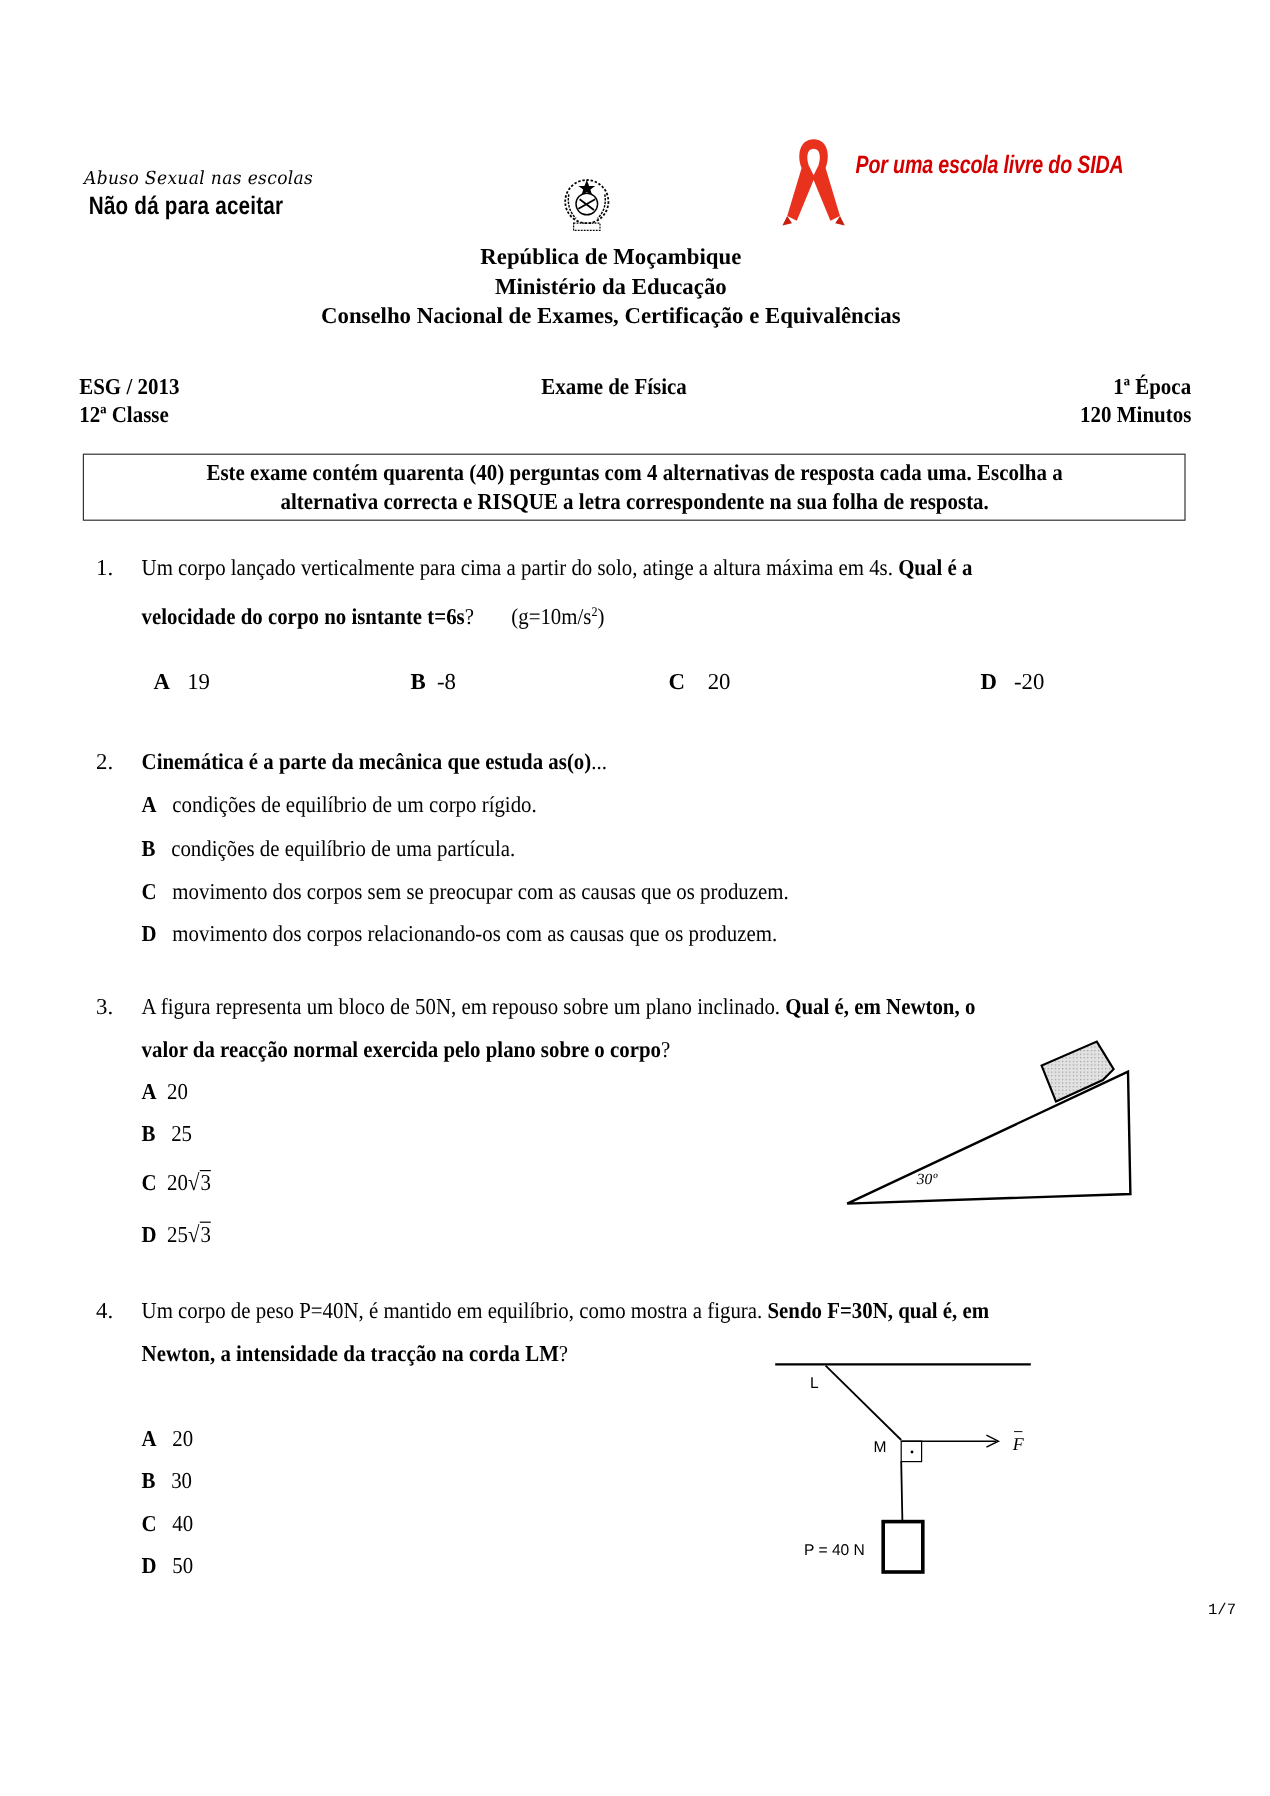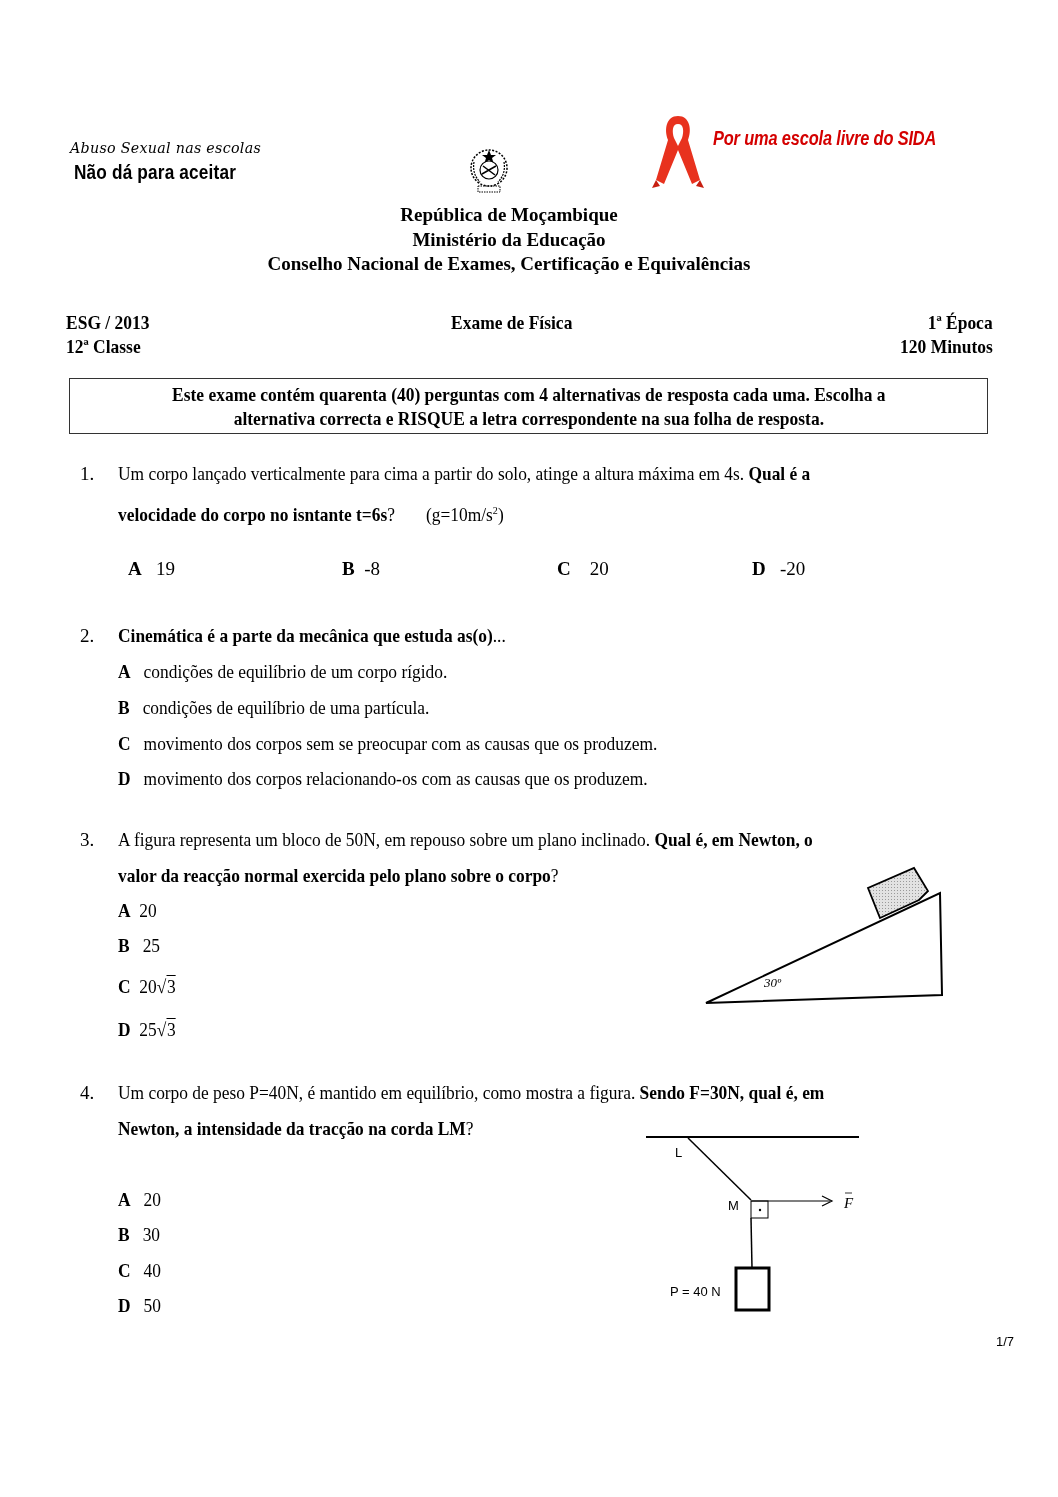--- a/index.html
+++ b/index.html
@@ -39,21 +39,21 @@
   .qtext { left: 118px; font-size: 19px; line-height: 24px; white-space: nowrap; transform: scaleX(0.915); transform-origin: left; }
   .qtext b { font-weight: bold; }
   .opt { font-size: 19px; line-height: 24px; white-space: nowrap; }
   .opt .letter { font-weight: bold; display: inline-block; }
   sup { font-size: 11px; vertical-align: 7px; }
 
   .sqrt { display: inline-block; position: relative; }
   .sqrt .rad { font-size: 19px; }
   .sqrt .under { border-top: 1.2px solid #000; padding-left: 1px; }
 
-  .page-num { right: 44px; top: 1334px; font-family: Liberation Sans, sans-serif; font-size: 13px; }
+  .page-num { right: 28px; top: 1334px; font-family: Liberation Mono, monospace; font-size: 13px; }
 
   .diagram { }
 </style>
 </head>
 <body>
 
 <div class="abs banner-left-script">Abuso Sexual nas escolas</div>
 <div class="abs banner-left-slogan">Não dá para aceitar</div>
 
 <svg class="abs emblem" viewBox="0 0 42 52">
@@ -90,21 +90,21 @@
   <div class="abs qnum" style="top:462px">1.</div>
   <div class="abs qtext" style="top:462px">
     <span>Um corpo lançado verticalmente para cima a partir do solo, atinge a altura máxima em 4s. </span><b>Qual é a</b>
   </div>
   <div class="abs qtext" style="top:498px">
     <b>velocidade do corpo no isntante t=6s</b><span>?</span><span style="display:inline-block;width:34px"></span><span>(g=10m/s</span><sup>2</sup><span>)</span>
   </div>
   <div class="abs opt" style="left:128px;top:557px"><span class="letter">A</span>&nbsp;&nbsp; <span>19</span></div>
   <div class="abs opt" style="left:342px;top:557px"><span class="letter">B</span>&nbsp; <span>-8</span></div>
   <div class="abs opt" style="left:557px;top:557px"><span class="letter">C</span>&nbsp;&nbsp;&nbsp; <span>20</span></div>
-  <div class="abs opt" style="left:752px;top:557px"><span class="letter">D</span>&nbsp;&nbsp; <span>-20</span></div>
+  <div class="abs opt" style="left:817px;top:557px"><span class="letter">D</span>&nbsp;&nbsp; <span>-20</span></div>
 </div>
 
 <div>
   <div class="abs qnum" style="top:624px">2.</div>
   <div class="abs qtext" style="top:624px">
     <b>Cinemática  é  a parte da mecânica que estuda as(o)</b><span>...</span>
   </div>
   <div class="abs opt qtext" style="top:660px"><span class="letter">A</span>&nbsp;&nbsp; <span>condições de equilíbrio de um  corpo rígido.</span></div>
   <div class="abs opt qtext" style="top:696px"><span class="letter">B</span>&nbsp;&nbsp; <span>condições de equilíbrio de uma partícula.</span></div>
   <div class="abs opt qtext" style="top:732px"><span class="letter">C</span>&nbsp;&nbsp; <span>movimento dos corpos sem se preocupar com as causas que os produzem.</span></div>

